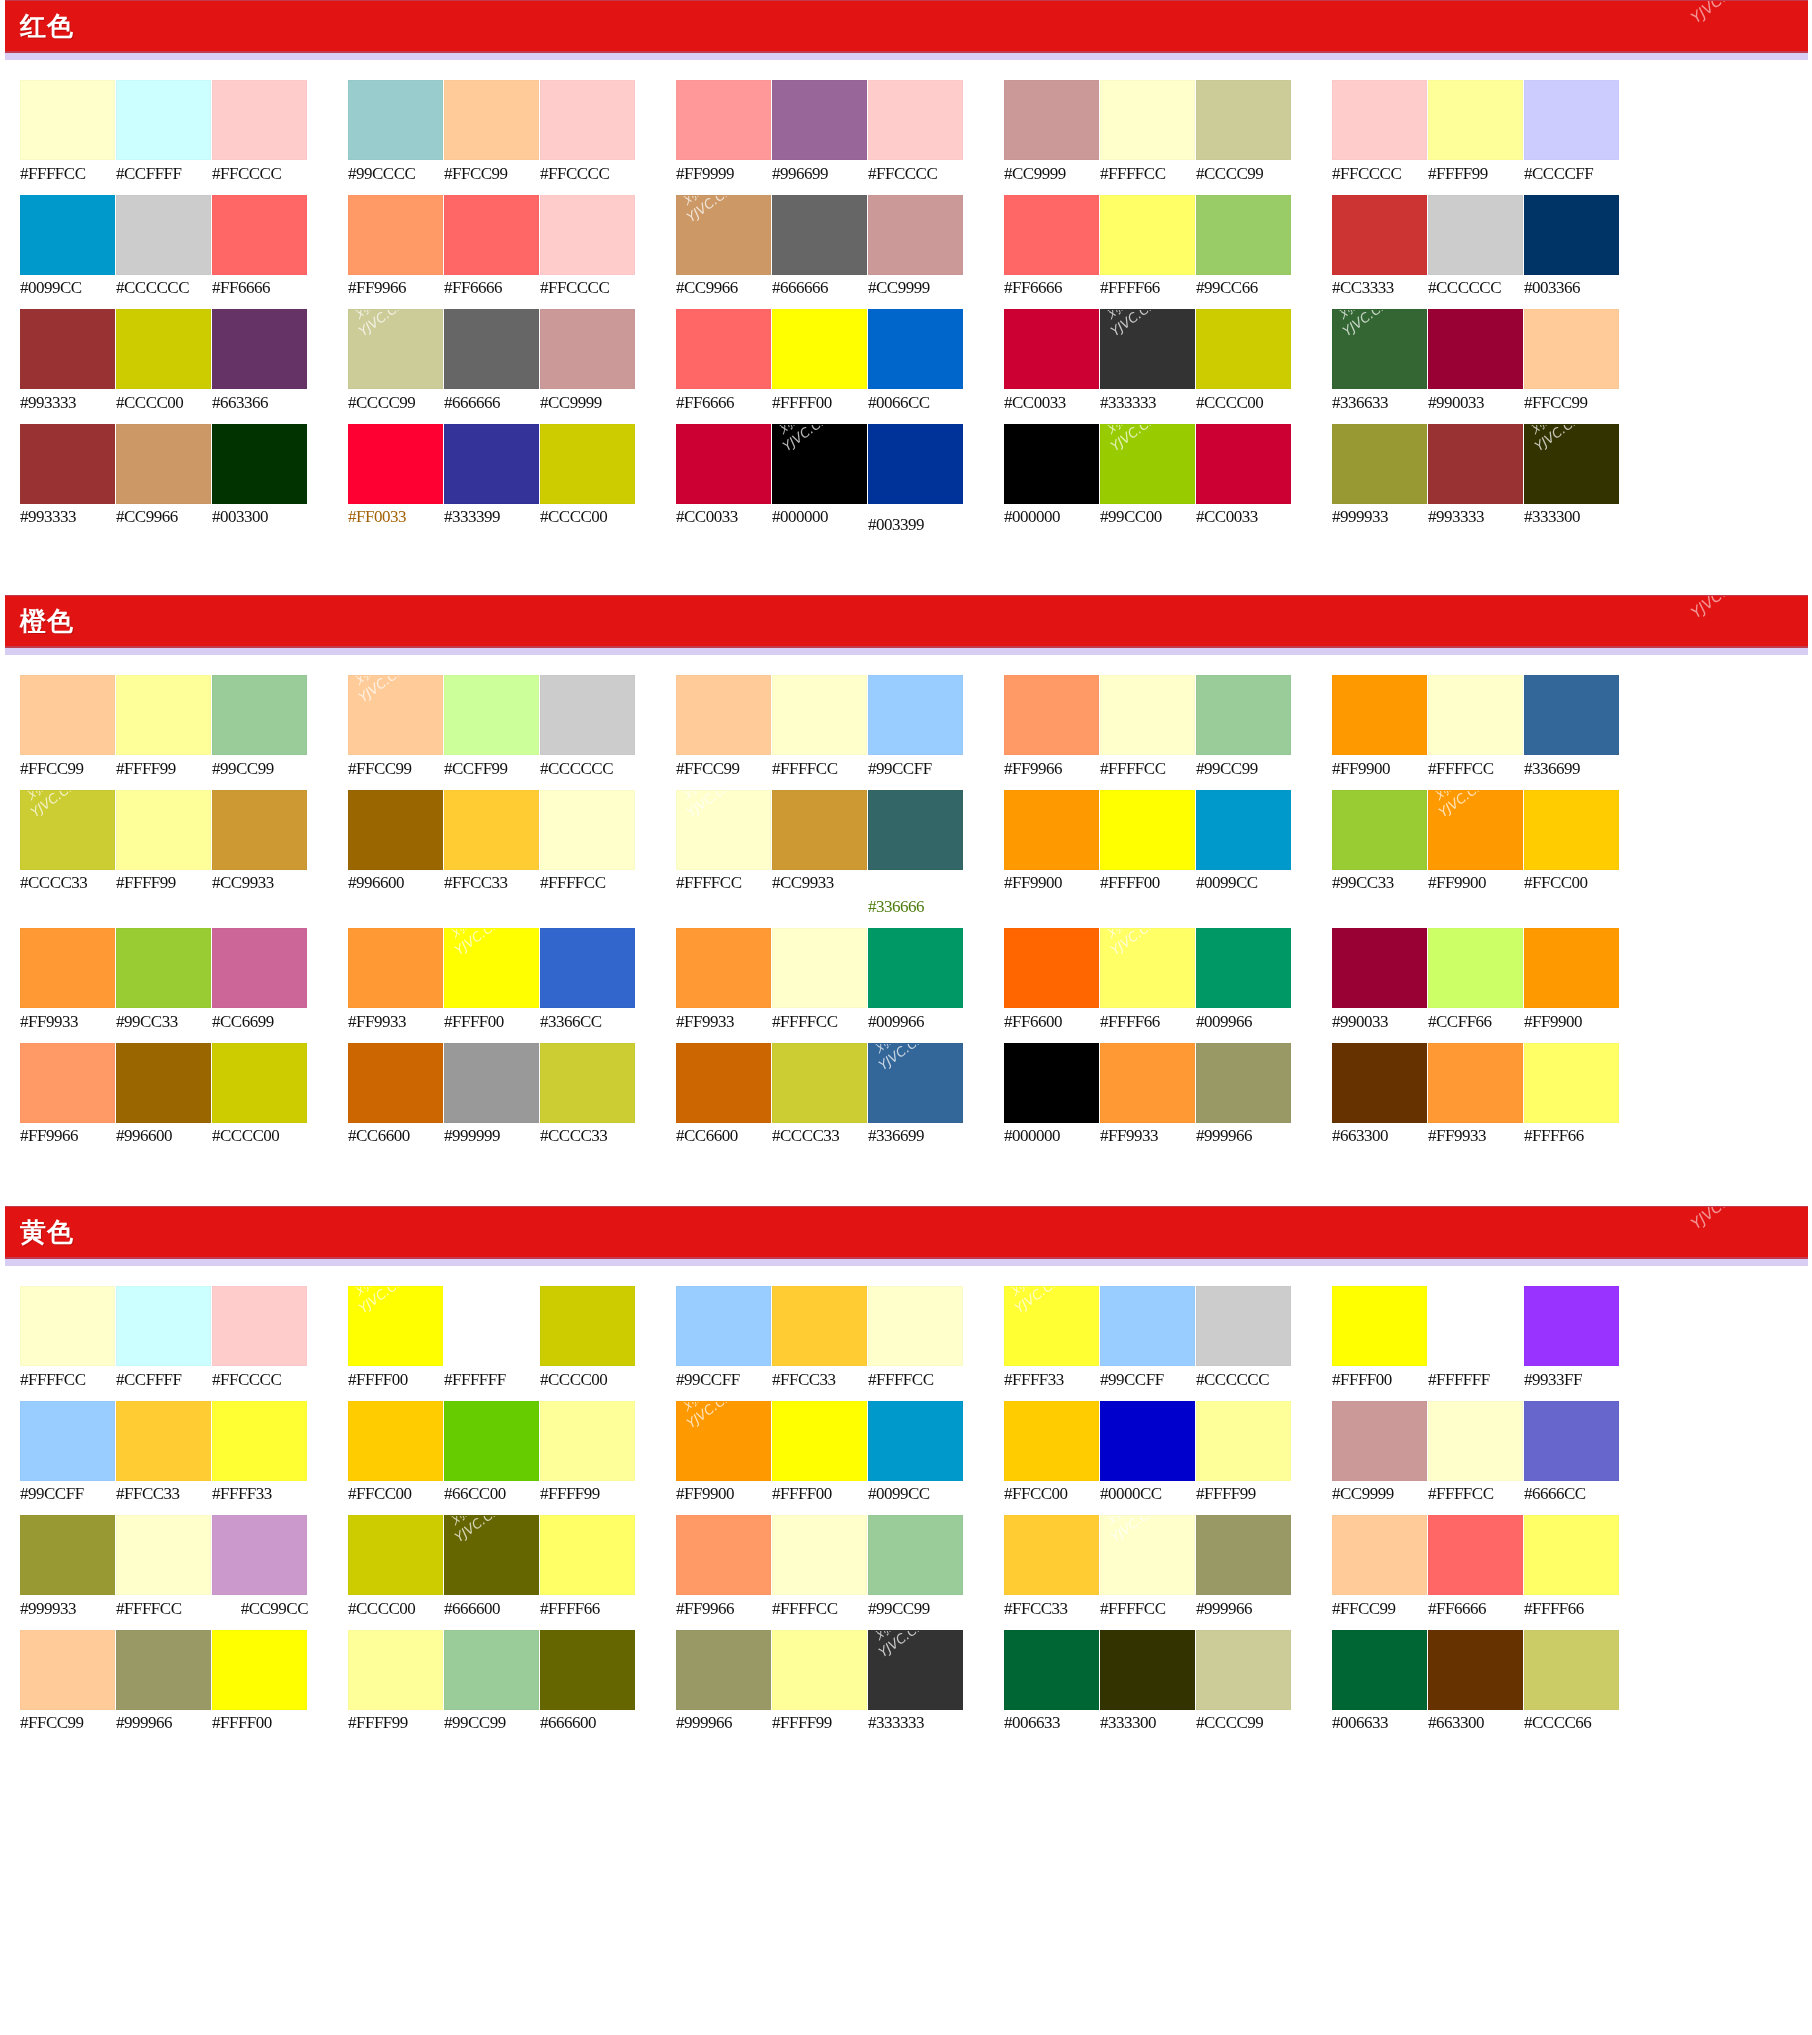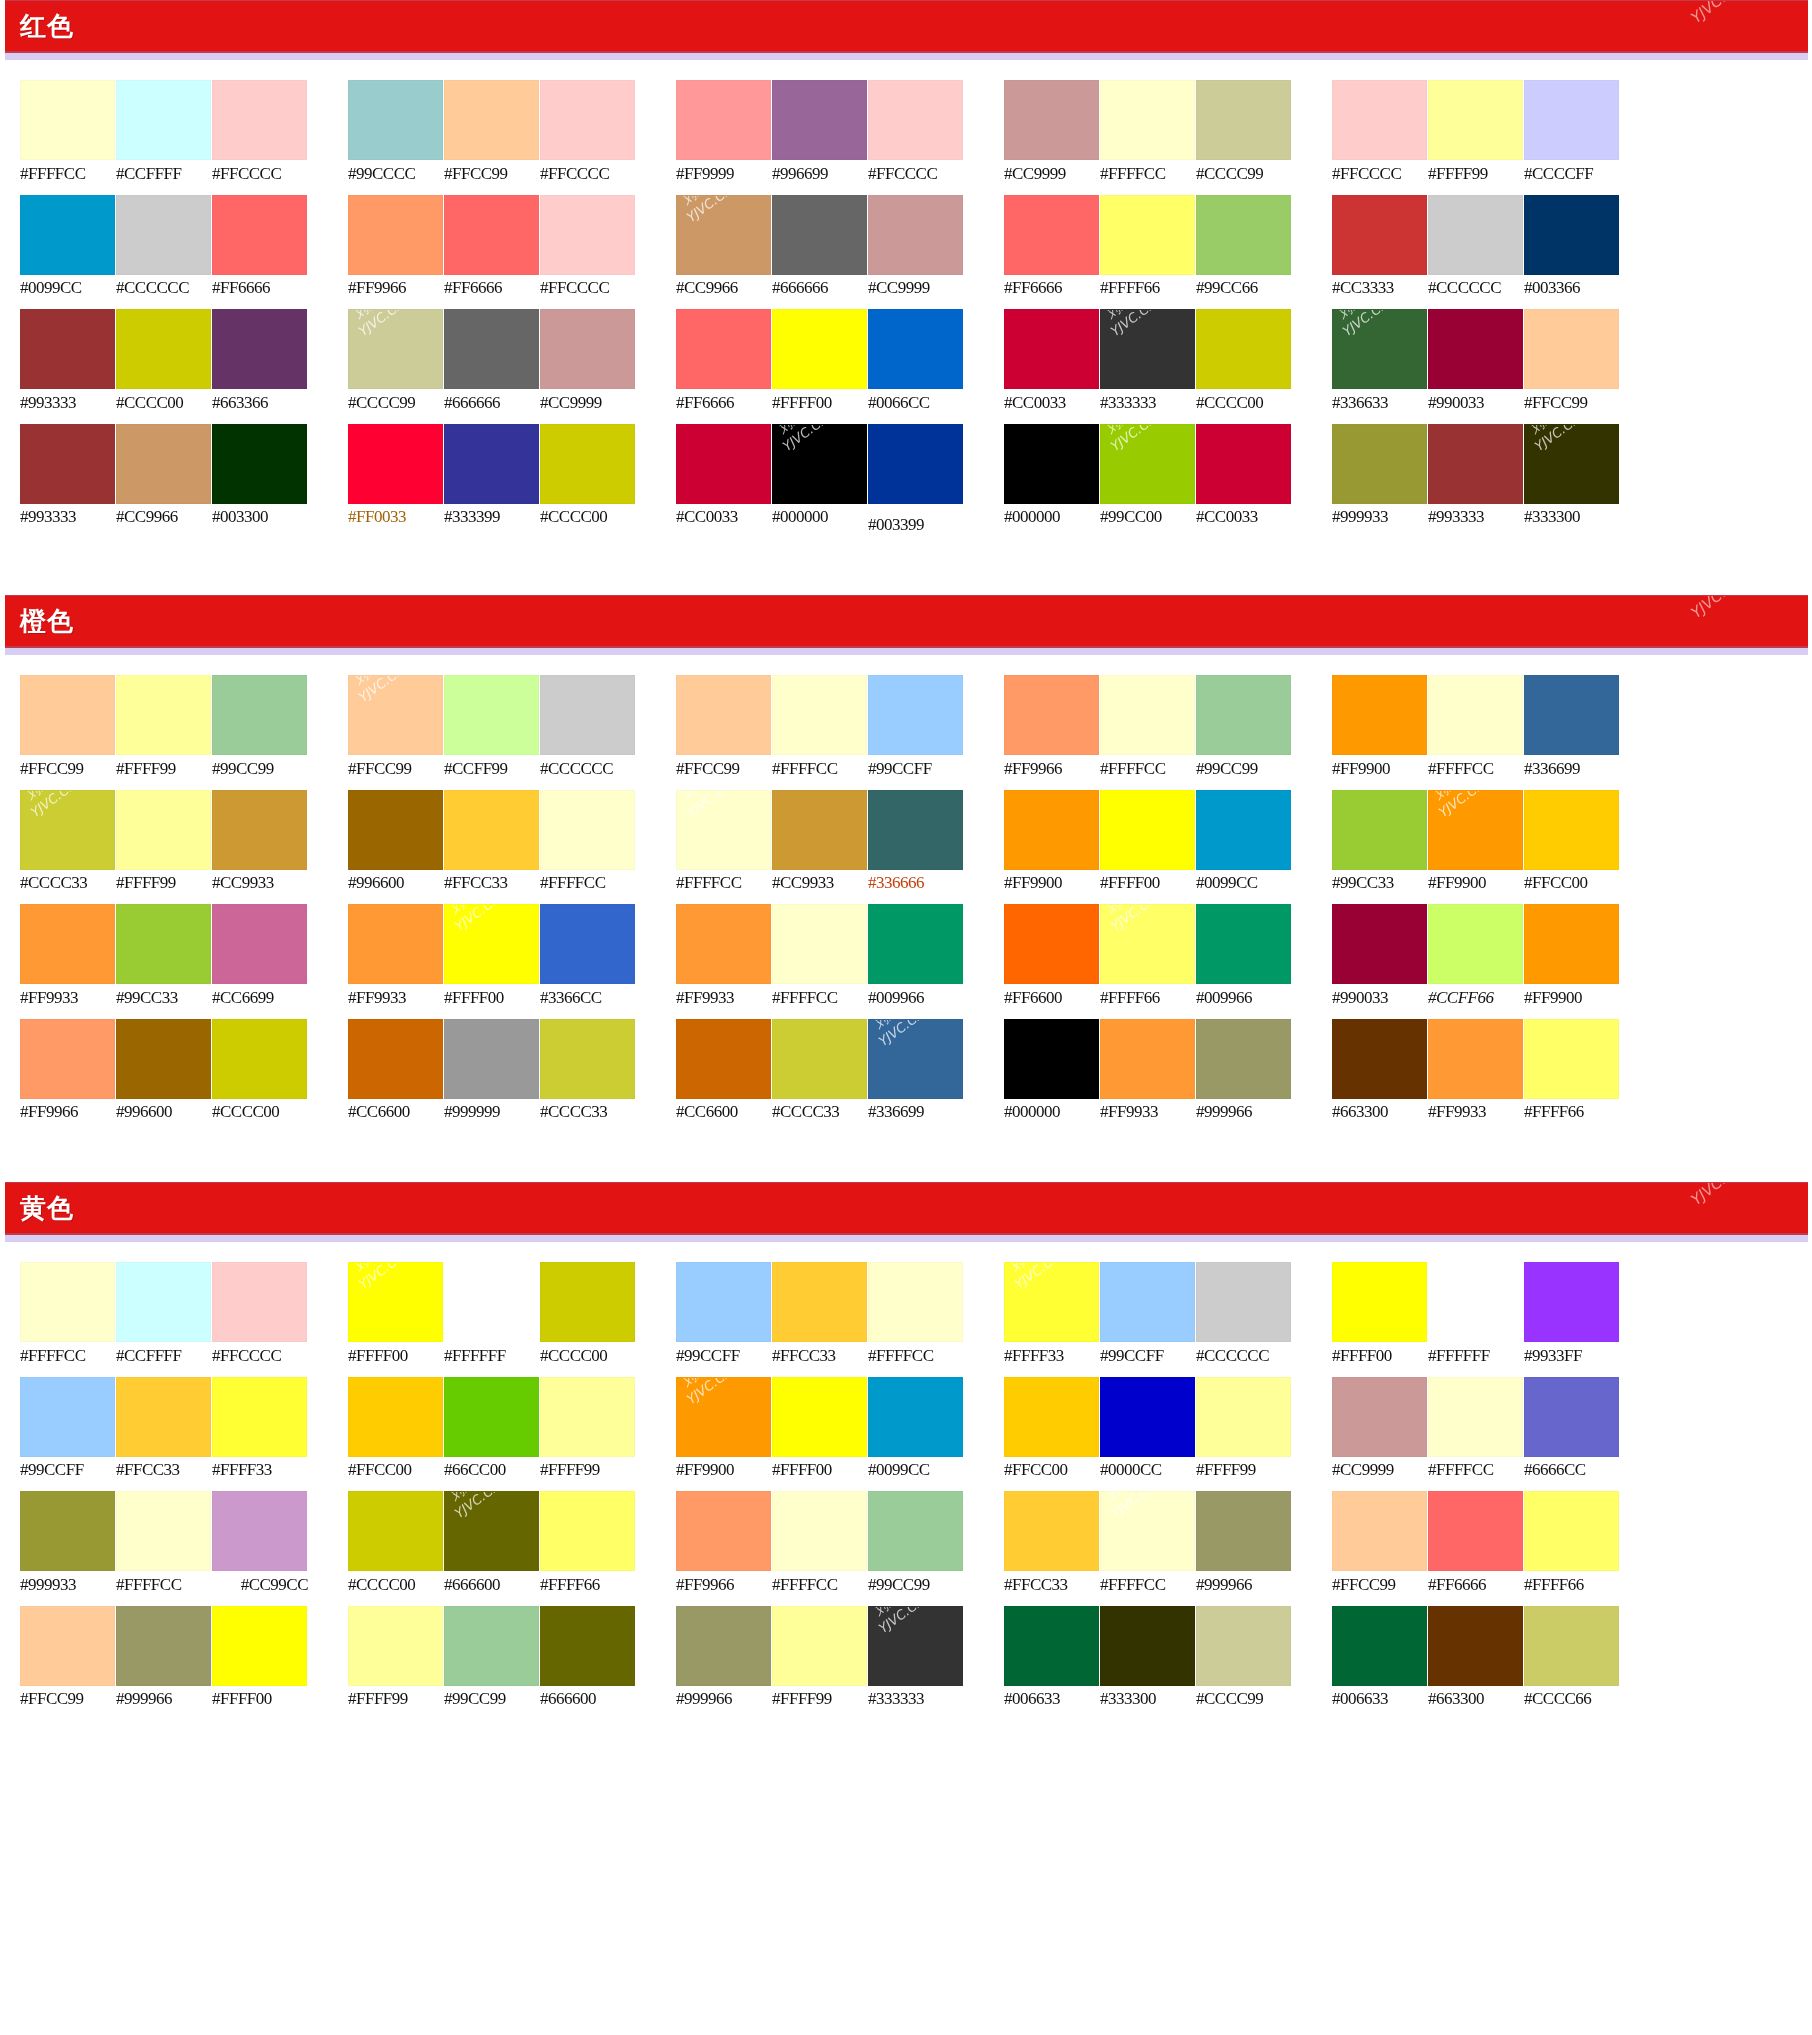--- a/index.html
+++ b/index.html
@@ -577,21 +577,21 @@
                   <b>刘郎阁</b>
                   <b>YJVC.CN</b>
                 </div>
               </div>
               <div class="sw" style="background: rgb(204, 153, 51);"></div>
               <div class="sw" style="background: rgb(51, 102, 102);"></div>
             </div>
             <div class="labels">
               <div class="lb" style="color: rgb(17, 17, 17);">#FFFFCC</div>
               <div class="lb" style="color: rgb(17, 17, 17);">#CC9933</div>
-              <div class="lb" style="color: #c2410c;">#336666</div>
+              <div class="lb" style="color: #4d7c0f; margin-top: 24px;">#336666</div>
             </div>
           </div>
         </div>
         <div class="cell">
           <div class="group">
             <div class="swatches">
               <div class="sw" style="background: rgb(255, 153, 0);"></div>
               <div class="sw" style="background: rgb(255, 255, 0);"></div>
               <div class="sw" style="background: rgb(0, 153, 204);"></div>
             </div>
@@ -689,21 +689,21 @@
         </div>
         <div class="cell">
           <div class="group">
             <div class="swatches">
               <div class="sw" style="background: rgb(153, 0, 51);"></div>
               <div class="sw" style="background: rgb(204, 255, 102);"></div>
               <div class="sw" style="background: rgb(255, 153, 0);"></div>
             </div>
             <div class="labels">
               <div class="lb" style="color: rgb(17, 17, 17);">#990033</div>
-              <div class="lb" style="color: rgb(17, 17, 17); font-style: italic;">#CCFF66</div>
+              <div class="lb" style="color: rgb(17, 17, 17);">#CCFF66</div>
               <div class="lb" style="color: rgb(17, 17, 17);">#FF9900</div>
             </div>
           </div>
         </div>
         <div class="cell">
           <div class="group">
             <div class="swatches">
               <div class="sw" style="background: rgb(255, 153, 102);"></div>
               <div class="sw" style="background: rgb(153, 102, 0);"></div>
               <div class="sw" style="background: rgb(204, 204, 0);"></div>

